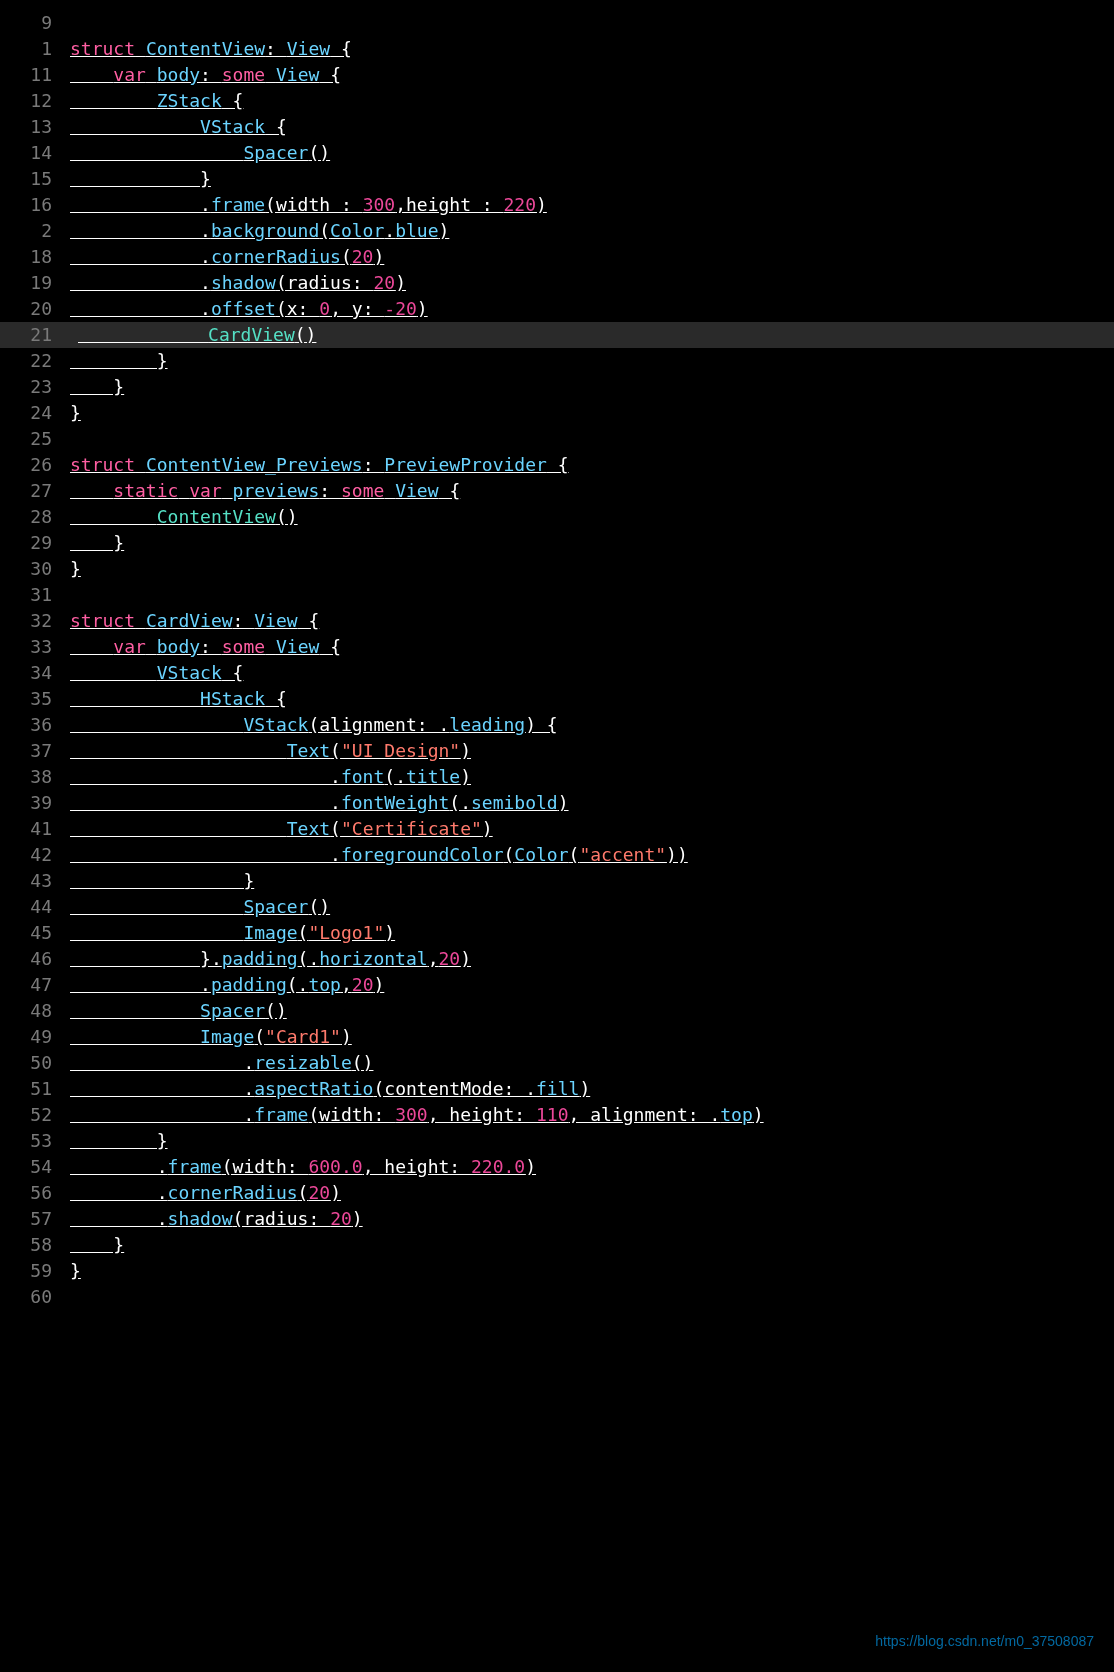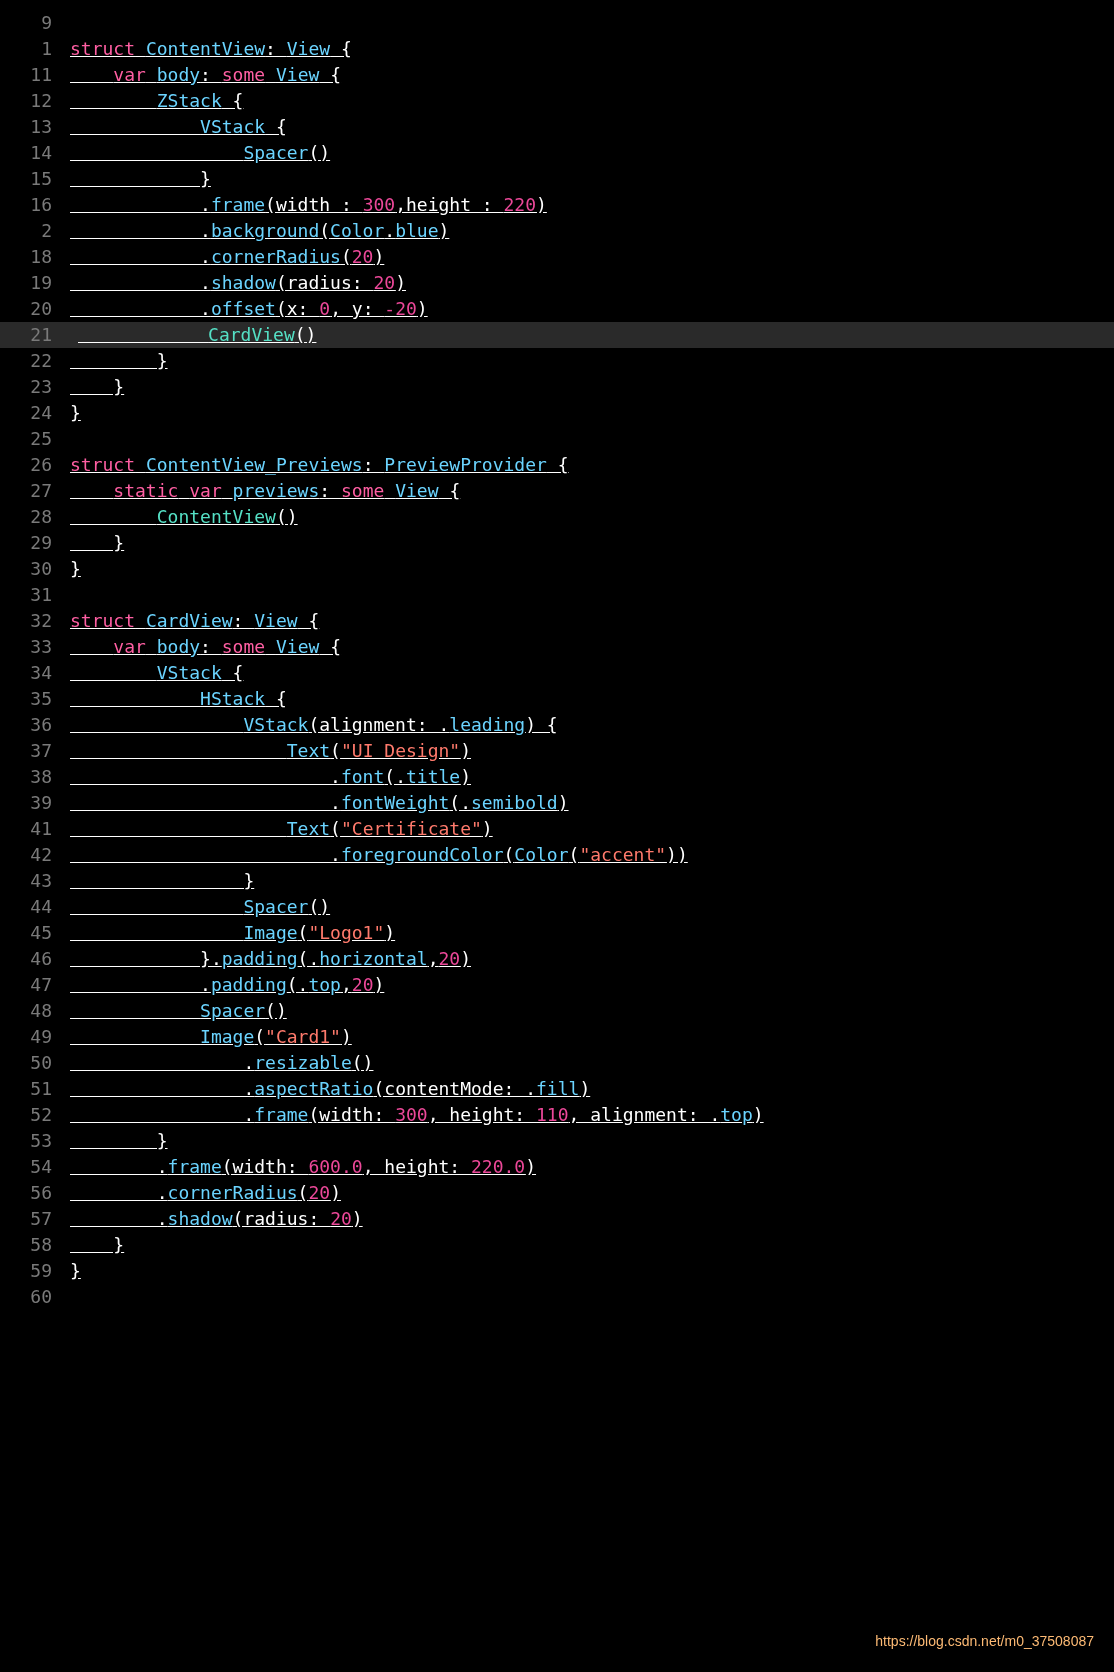--- a/index.html
+++ b/index.html
@@ -36,21 +36,21 @@
   .type { color: #6bd4ff; }  
   .decl { color: #55e0c5; }  
   .str  { color: #ff7a6c; }  
   .num  { color: #ec4899; }  
   .id   { color: #ffffff; }  
   .watermark {
     position: absolute;
     bottom: 18px;
     right: 20px;
     font-size: 14px;
-    color: #fdba74;
+    color: #0369a1;
     font-family: Arial, sans-serif;
     margin-left: 48px;
   }
 </style>
 </head>
 <body>
 
 <div class="editor" id="editor">
     <div class="line"><span class="gutter">9</span><span class="code"></span></div>
     <div class="line"><span class="gutter">1</span><span class="code"><span class="kw">struct</span><span class="id"> </span><span class="type">ContentView</span><span class="id">: </span><span class="type">View</span><span class="id"> {</span></span></div>

